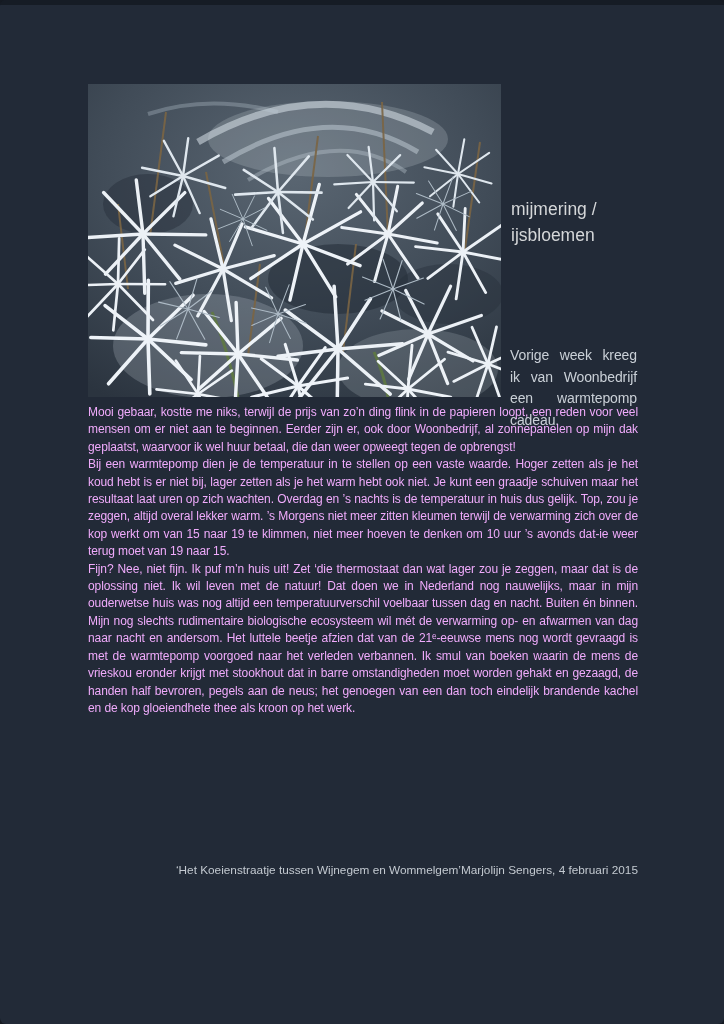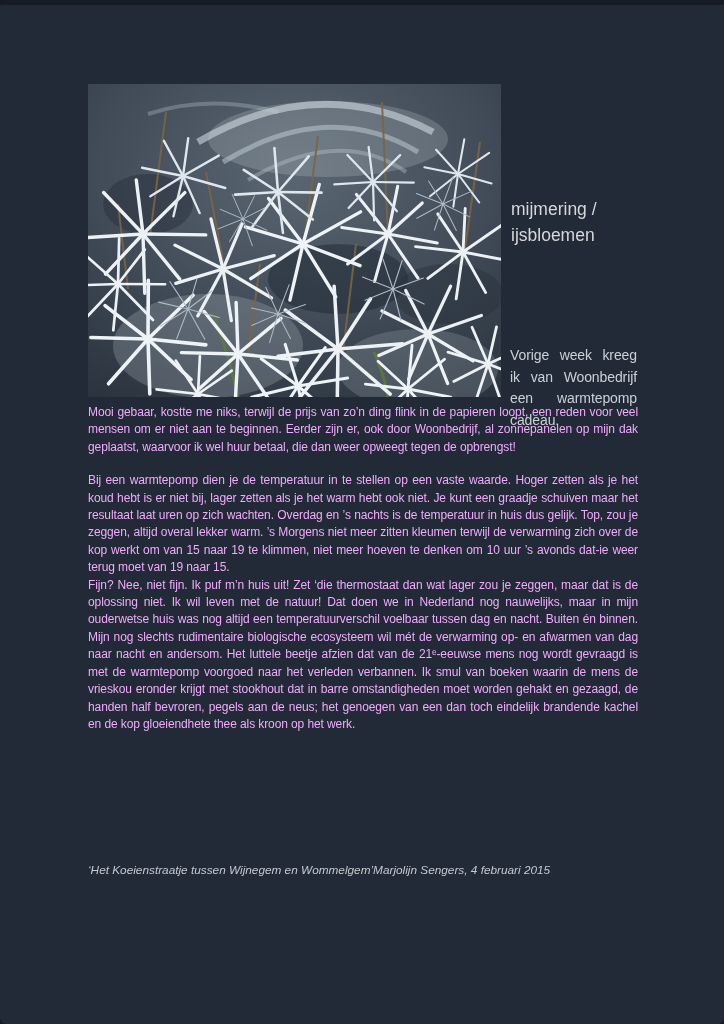--- a/index.html
+++ b/index.html
@@ -36,25 +36,25 @@
     color:#cad0d7;
   }
   .body-text{
     position:absolute;left:88px;top:404px;width:550px;
     font-size:12px;line-height:17.4px;
     letter-spacing:-0.1px;
     text-align:justify;
     color:#f0abfc;
   }
   .body-text p{margin:0;}
-  .body-text p.sp{margin-top:16px;}
+  .body-text p.sp{margin-top:0;}
   .footer{
     position:absolute;left:88px;top:863px;width:550px;
-    display:flex;justify-content:flex-start;
-    font-style:italic;font-size:11.8px;
+    display:flex;justify-content:flex-end;
+    font-size:11.8px;
     color:#c3c9d0;
   }
 </style>
 </head>
 <body>
 
 <div class="page">
 
   <div class="photo">
     <svg width="413" height="313" viewBox="0 0 413 313" xmlns="http://www.w3.org/2000/svg">

